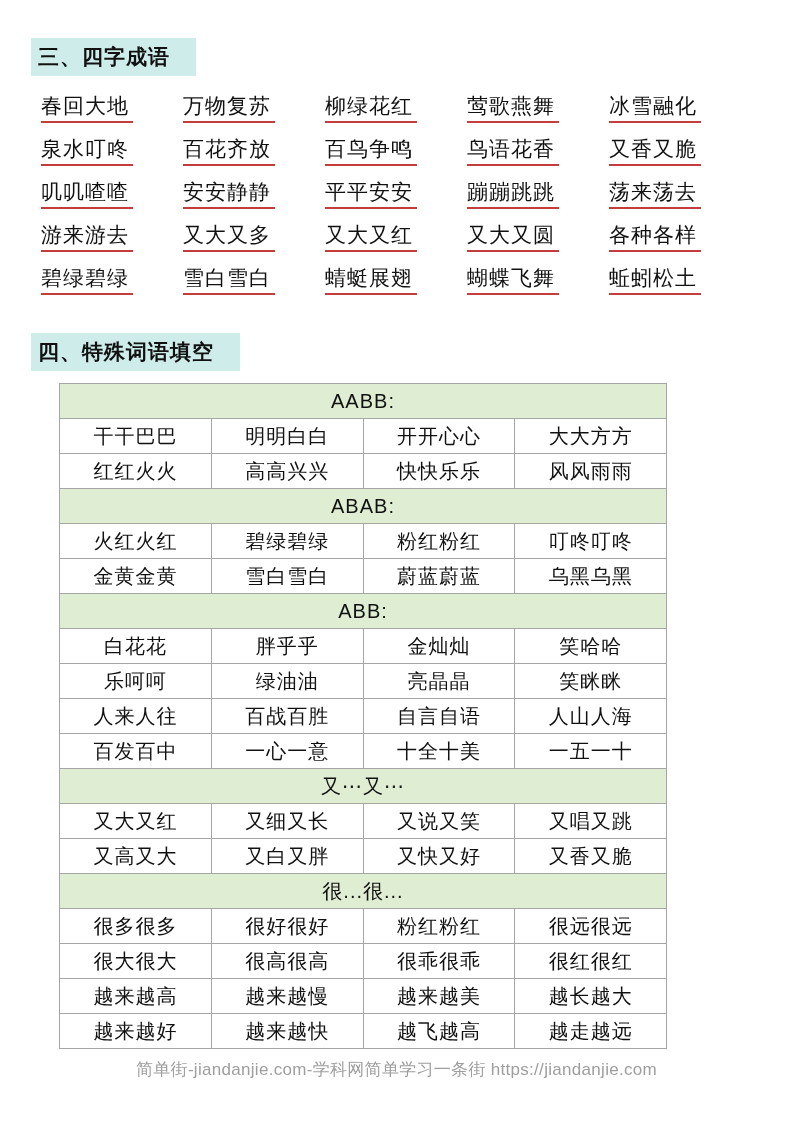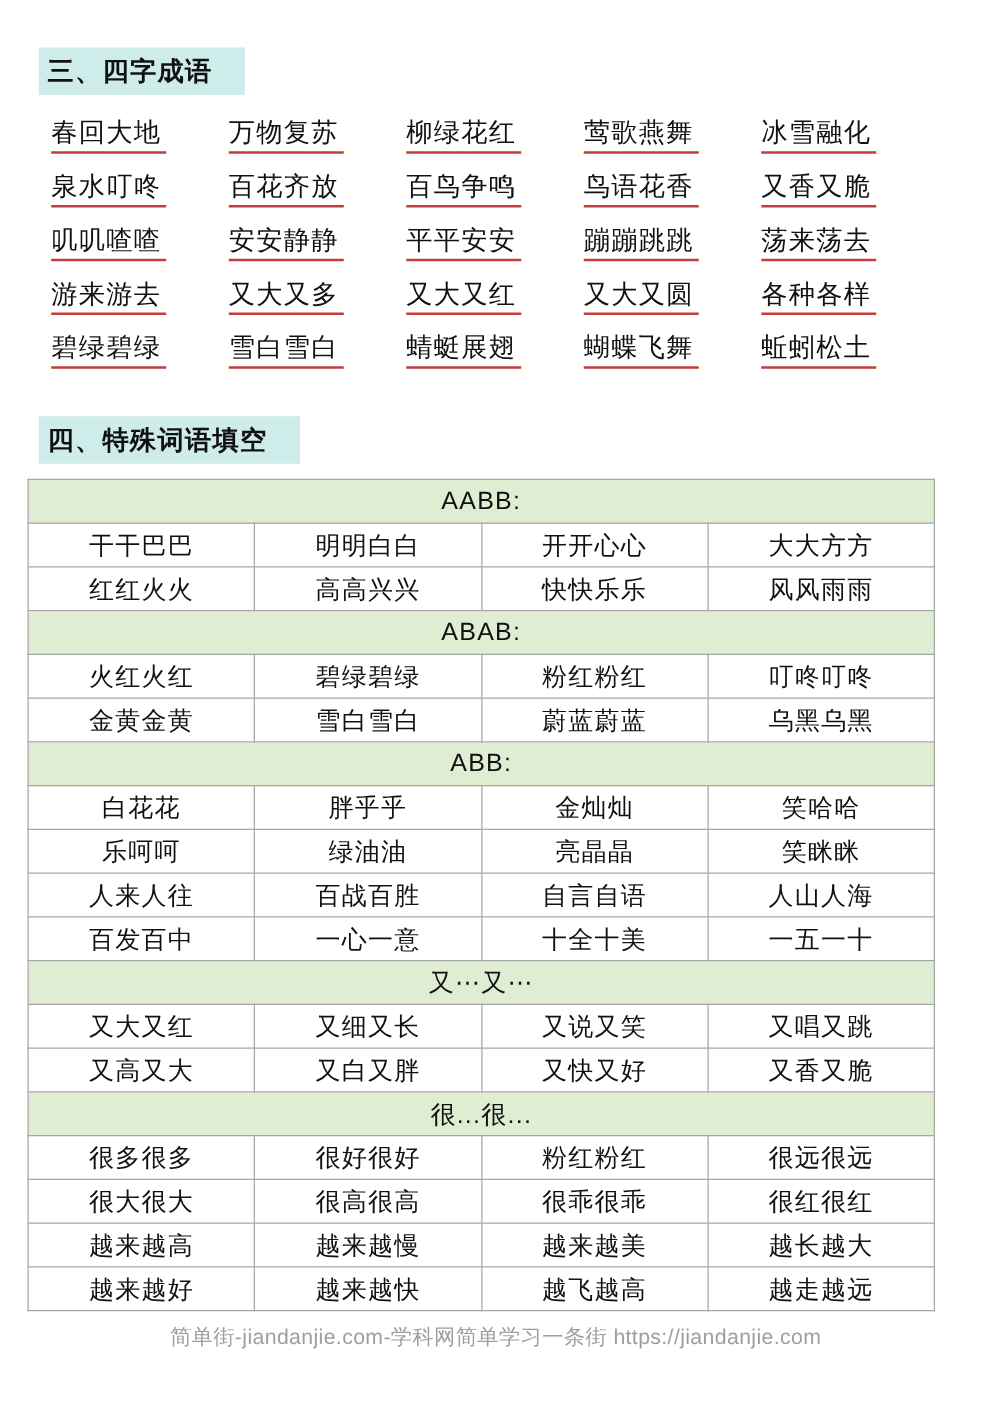--- a/index.html
+++ b/index.html
@@ -39,22 +39,22 @@
   .idiom {
     font-size: 21px;
     color: #111111;
     border-bottom: 2px solid #c43c3c;
     padding-bottom: 1px;
     white-space: nowrap;
     letter-spacing: 1px;
     text-align: left;
   }
   table.pattern-table {
-    margin: 12px 0 0 22px;
-    width: 726px;
+    margin: 12px 0 0 59px;
+    width: 608px;
     border-collapse: collapse;
     table-layout: fixed;
     font-size: 20px;
     text-align: center;
     color: #111111;
   }
   table.pattern-table td {
     border: 1px solid #a6a6a6;
     height: 35px;
     vertical-align: middle;

